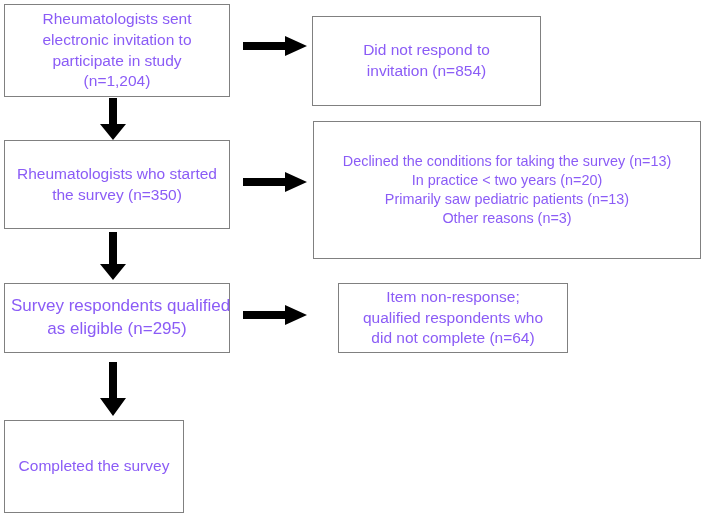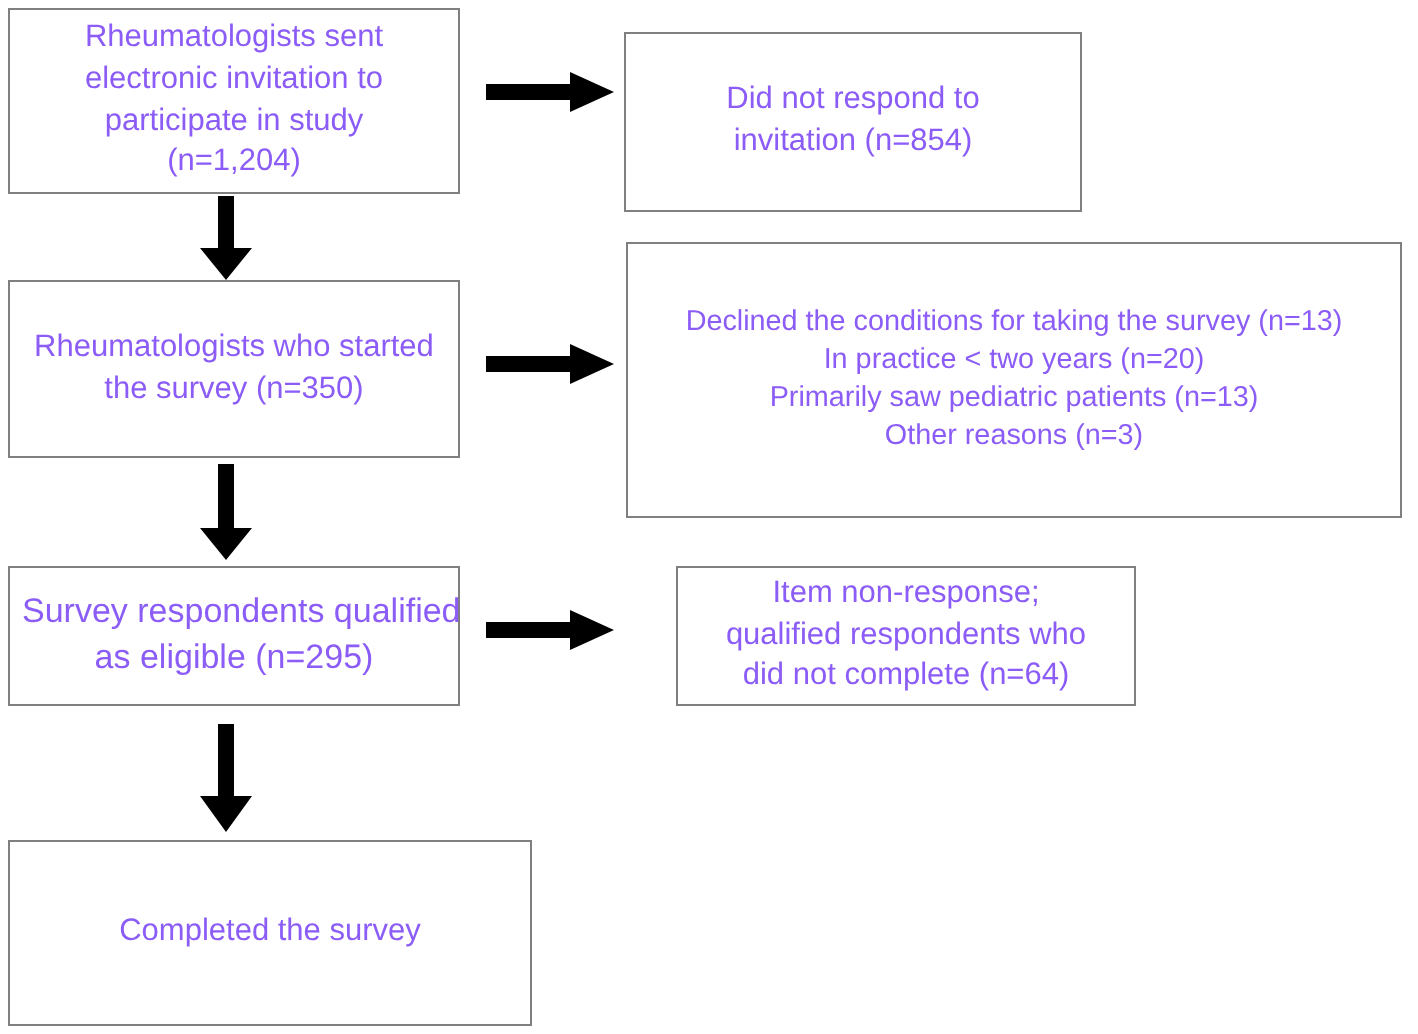--- a/index.html
+++ b/index.html
@@ -43,21 +43,21 @@
   .node .ln.ital {
   }
 
   
   #node-invited      { left: 4px;   top: 4px;   width: 226px; height: 93px;  font-size: 15.5px; }
   #node-no-response  { left: 312px; top: 16px;  width: 229px; height: 90px;  font-size: 15.5px; }
   #node-started      { left: 4px;   top: 140px; width: 226px; height: 89px;  font-size: 15.5px; }
   #node-excluded     { left: 313px; top: 121px; width: 388px; height: 138px; font-size: 14.4px; }
   #node-eligible     { left: 4px;   top: 283px; width: 226px; height: 70px;  font-size: 17px; }
   #node-nonresponse  { left: 310px; top: 283px; width: 230px; height: 70px;  font-size: 15.5px; margin-left: 28px; }
-  #node-completed    { left: 4px;   top: 420px; width: 262px; height: 93px;  font-size: 15.5px; }
+  #node-completed    { left: 4px;   top: 420px; width: 180px; height: 93px;  font-size: 15.5px; }
 
   
   .arrow {
     position: absolute;
   }
   .arrow svg { display: block; }
 
   #arrow-invited-to-noresponse { left: 243px; top: 36px;  }
   #arrow-invited-to-started    { left: 100px; top: 98px;  }
   #arrow-started-to-excluded   { left: 243px; top: 172px; }

